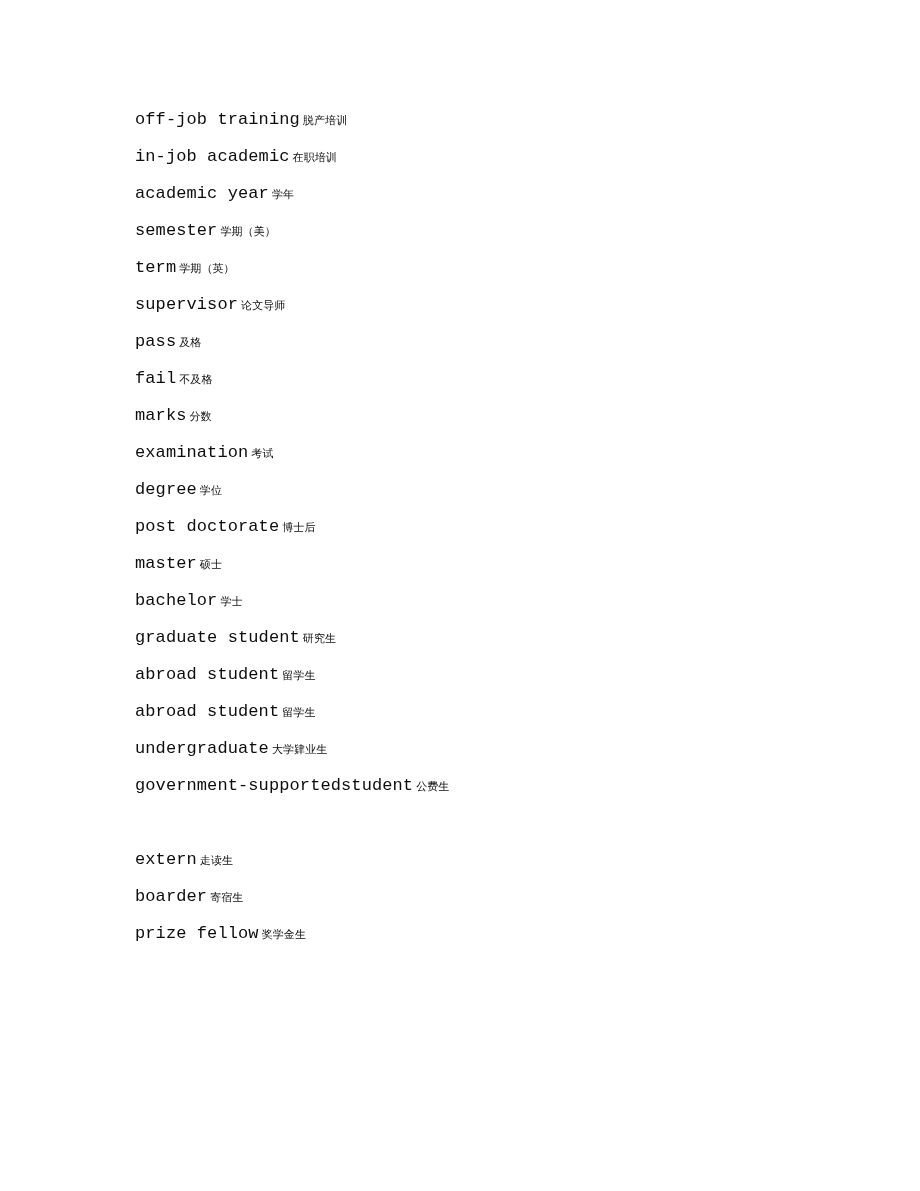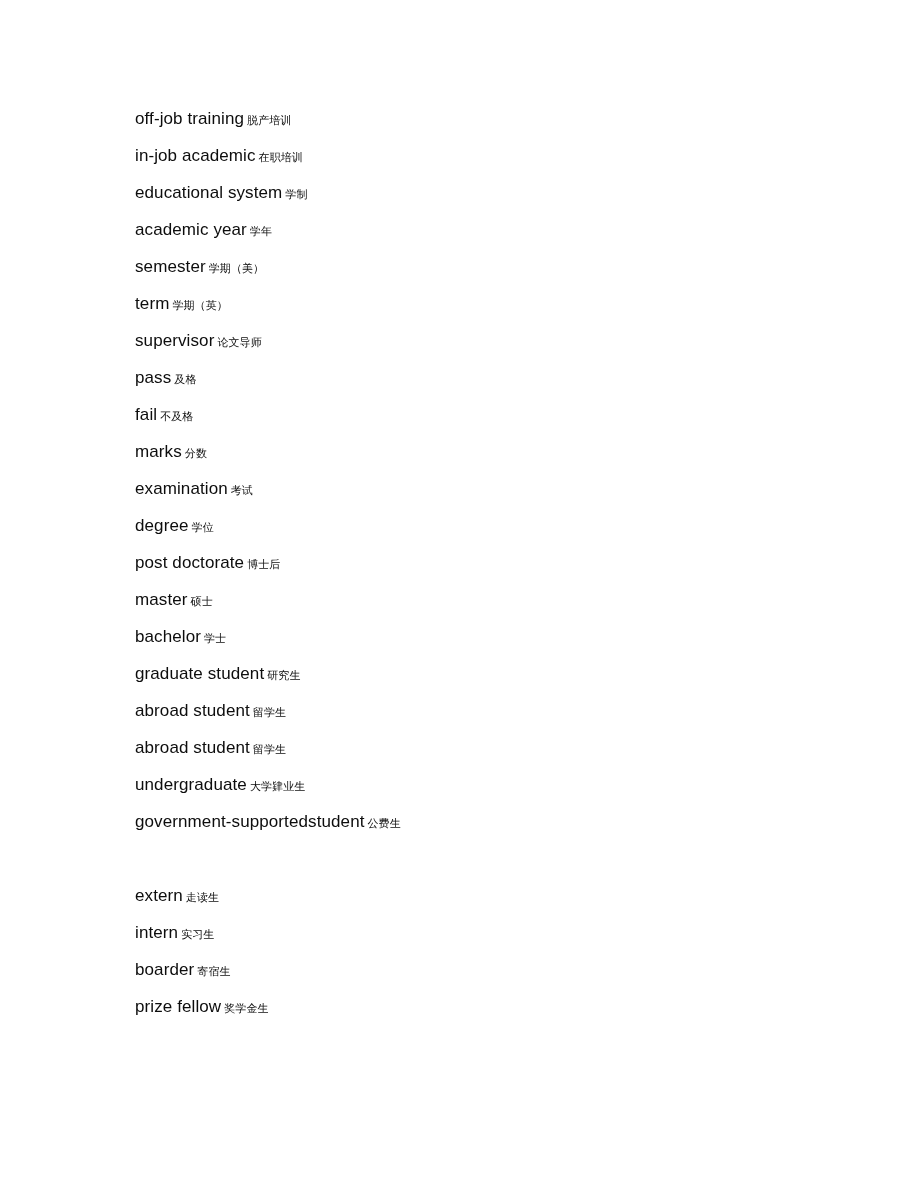--- a/index.html
+++ b/index.html
@@ -30,53 +30,51 @@
     height: 37px;
     white-space: nowrap;
     letter-spacing: 0.1px;
     color: #0d0d0d;
   }
   .entry.spacer {
     height: 37px;
     line-height: 37px;
   }
   .term {
-    font-family: Liberation Sans, sans-serif;
+    font-family: Liberation Mono, monospace;
     text-align: center;
   }
   .gloss {
     font-family: "DejaVu Sans", "Liberation Sans", sans-serif;
     font-size: 11px;
     margin-left: 3px;
   }
 </style>
 </head>
 <body style="background: rgb(255, 255, 255);">
 
 <div class="page">
   <div class="glossary" id="glossary-list">
       <div class="entry"><span class="term">off-job training</span><span class="gloss">脱产培训</span></div>
       <div class="entry"><span class="term">in-job academic</span><span class="gloss">在职培训</span></div>
-      <div class="entry"><span class="term">educational system</span><span class="gloss">学制</span></div>
       <div class="entry"><span class="term">academic year</span><span class="gloss">学年</span></div>
       <div class="entry"><span class="term">semester</span><span class="gloss">学期（美）</span></div>
       <div class="entry"><span class="term">term</span><span class="gloss">学期（英）</span></div>
       <div class="entry"><span class="term">supervisor</span><span class="gloss">论文导师</span></div>
       <div class="entry"><span class="term">pass</span><span class="gloss">及格</span></div>
       <div class="entry"><span class="term">fail</span><span class="gloss">不及格</span></div>
       <div class="entry"><span class="term">marks</span><span class="gloss">分数</span></div>
       <div class="entry"><span class="term">examination</span><span class="gloss">考试</span></div>
       <div class="entry"><span class="term">degree</span><span class="gloss">学位</span></div>
       <div class="entry"><span class="term">post doctorate</span><span class="gloss">博士后</span></div>
       <div class="entry"><span class="term">master</span><span class="gloss">硕士</span></div>
       <div class="entry"><span class="term">bachelor</span><span class="gloss">学士</span></div>
       <div class="entry"><span class="term">graduate student</span><span class="gloss">研究生</span></div>
       <div class="entry"><span class="term">abroad student</span><span class="gloss">留学生</span></div>
       <div class="entry"><span class="term">abroad student</span><span class="gloss">留学生</span></div>
       <div class="entry"><span class="term">undergraduate</span><span class="gloss">大学肄业生</span></div>
       <div class="entry"><span class="term">government-supportedstudent</span><span class="gloss">公费生</span></div>
       <div class="entry spacer"><span class="term"></span><span class="gloss"></span></div>
       <div class="entry"><span class="term">extern</span><span class="gloss">走读生</span></div>
-      <div class="entry"><span class="term">intern</span><span class="gloss">实习生</span></div>
       <div class="entry"><span class="term">boarder</span><span class="gloss">寄宿生</span></div>
       <div class="entry"><span class="term">prize fellow</span><span class="gloss">奖学金生</span></div>
     </div>
 </div>
 
 </body></html>

